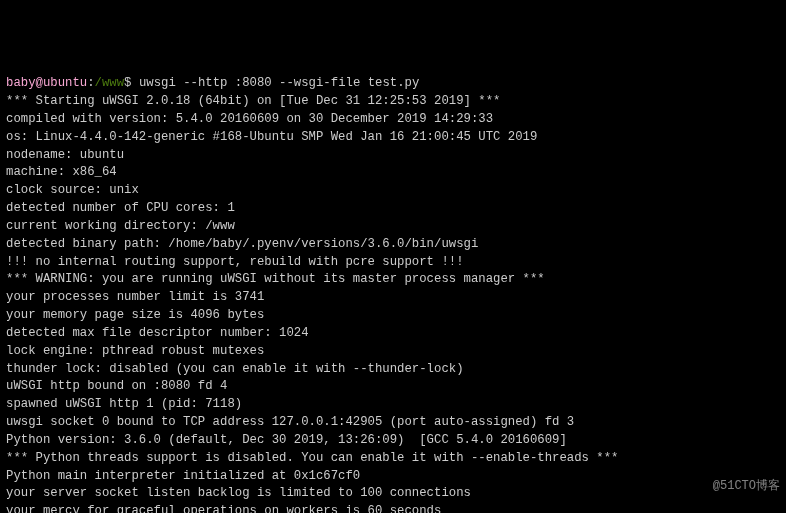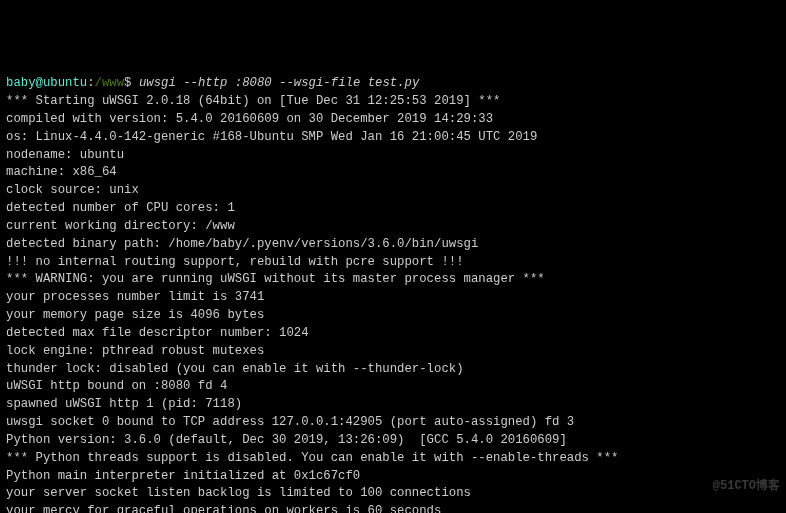--- a/index.html
+++ b/index.html
@@ -13,32 +13,31 @@
       font-family: "Courier New", Consolas, monospace;
       font-size: 12.3px;
       line-height: 1.45;
       padding: 4px 6px;
       width: 786px;
       height: 513px;
       overflow: hidden;
       white-space: pre;
       position: relative;
     }
-    .prompt-user { color: #5eead4; text-align: right; }
+    .prompt-user { color: #f9a8d4; text-align: right; }
     .prompt-path { color: #4d7c0f; }
-    .command { color: #ccc; font-style: italic; }
+    .command { color: #ccc; }
     .line { display: block; color: #ccc; }
     .watermark {
       position: absolute;
       bottom: 18px;
       right: 6px;
-      color: #737373;
+      color: #ffffff;
       font-size: 12px;
       opacity: 0.5;
-      font-weight: bold;
     }
   </style>
 </head>
 <body>
 
 
 
 <span class="line"><span class="prompt-user">baby@ubuntu</span>:<span class="prompt-path">/www</span><span>$</span> <span class="command">uwsgi --http :8080 --wsgi-file test.py</span></span><span class="line">*** Starting uWSGI 2.0.18 (64bit) on [Tue Dec 31 12:25:53 2019] ***</span><span class="line">compiled with version: 5.4.0 20160609 on 30 December 2019 14:29:33</span><span class="line">os: Linux-4.4.0-142-generic #168-Ubuntu SMP Wed Jan 16 21:00:45 UTC 2019</span><span class="line">nodename: ubuntu</span><span class="line">machine: x86_64</span><span class="line">clock source: unix</span><span class="line">detected number of CPU cores: 1</span><span class="line">current working directory: /www</span><span class="line">detected binary path: /home/baby/.pyenv/versions/3.6.0/bin/uwsgi</span><span class="line">!!! no internal routing support, rebuild with pcre support !!!</span><span class="line">*** WARNING: you are running uWSGI without its master process manager ***</span><span class="line">your processes number limit is 3741</span><span class="line">your memory page size is 4096 bytes</span><span class="line">detected max file descriptor number: 1024</span><span class="line">lock engine: pthread robust mutexes</span><span class="line">thunder lock: disabled (you can enable it with --thunder-lock)</span><span class="line">uWSGI http bound on :8080 fd 4</span><span class="line">spawned uWSGI http 1 (pid: 7118)</span><span class="line">uwsgi socket 0 bound to TCP address 127.0.0.1:42905 (port auto-assigned) fd 3</span><span class="line">Python version: 3.6.0 (default, Dec 30 2019, 13:26:09)  [GCC 5.4.0 20160609]</span><span class="line">*** Python threads support is disabled. You can enable it with --enable-threads ***</span><span class="line">Python main interpreter initialized at 0x1c67cf0</span><span class="line">your server socket listen backlog is limited to 100 connections</span><span class="line">your mercy for graceful operations on workers is 60 seconds</span>
 
 <div class="watermark">@51CTO博客</div>

